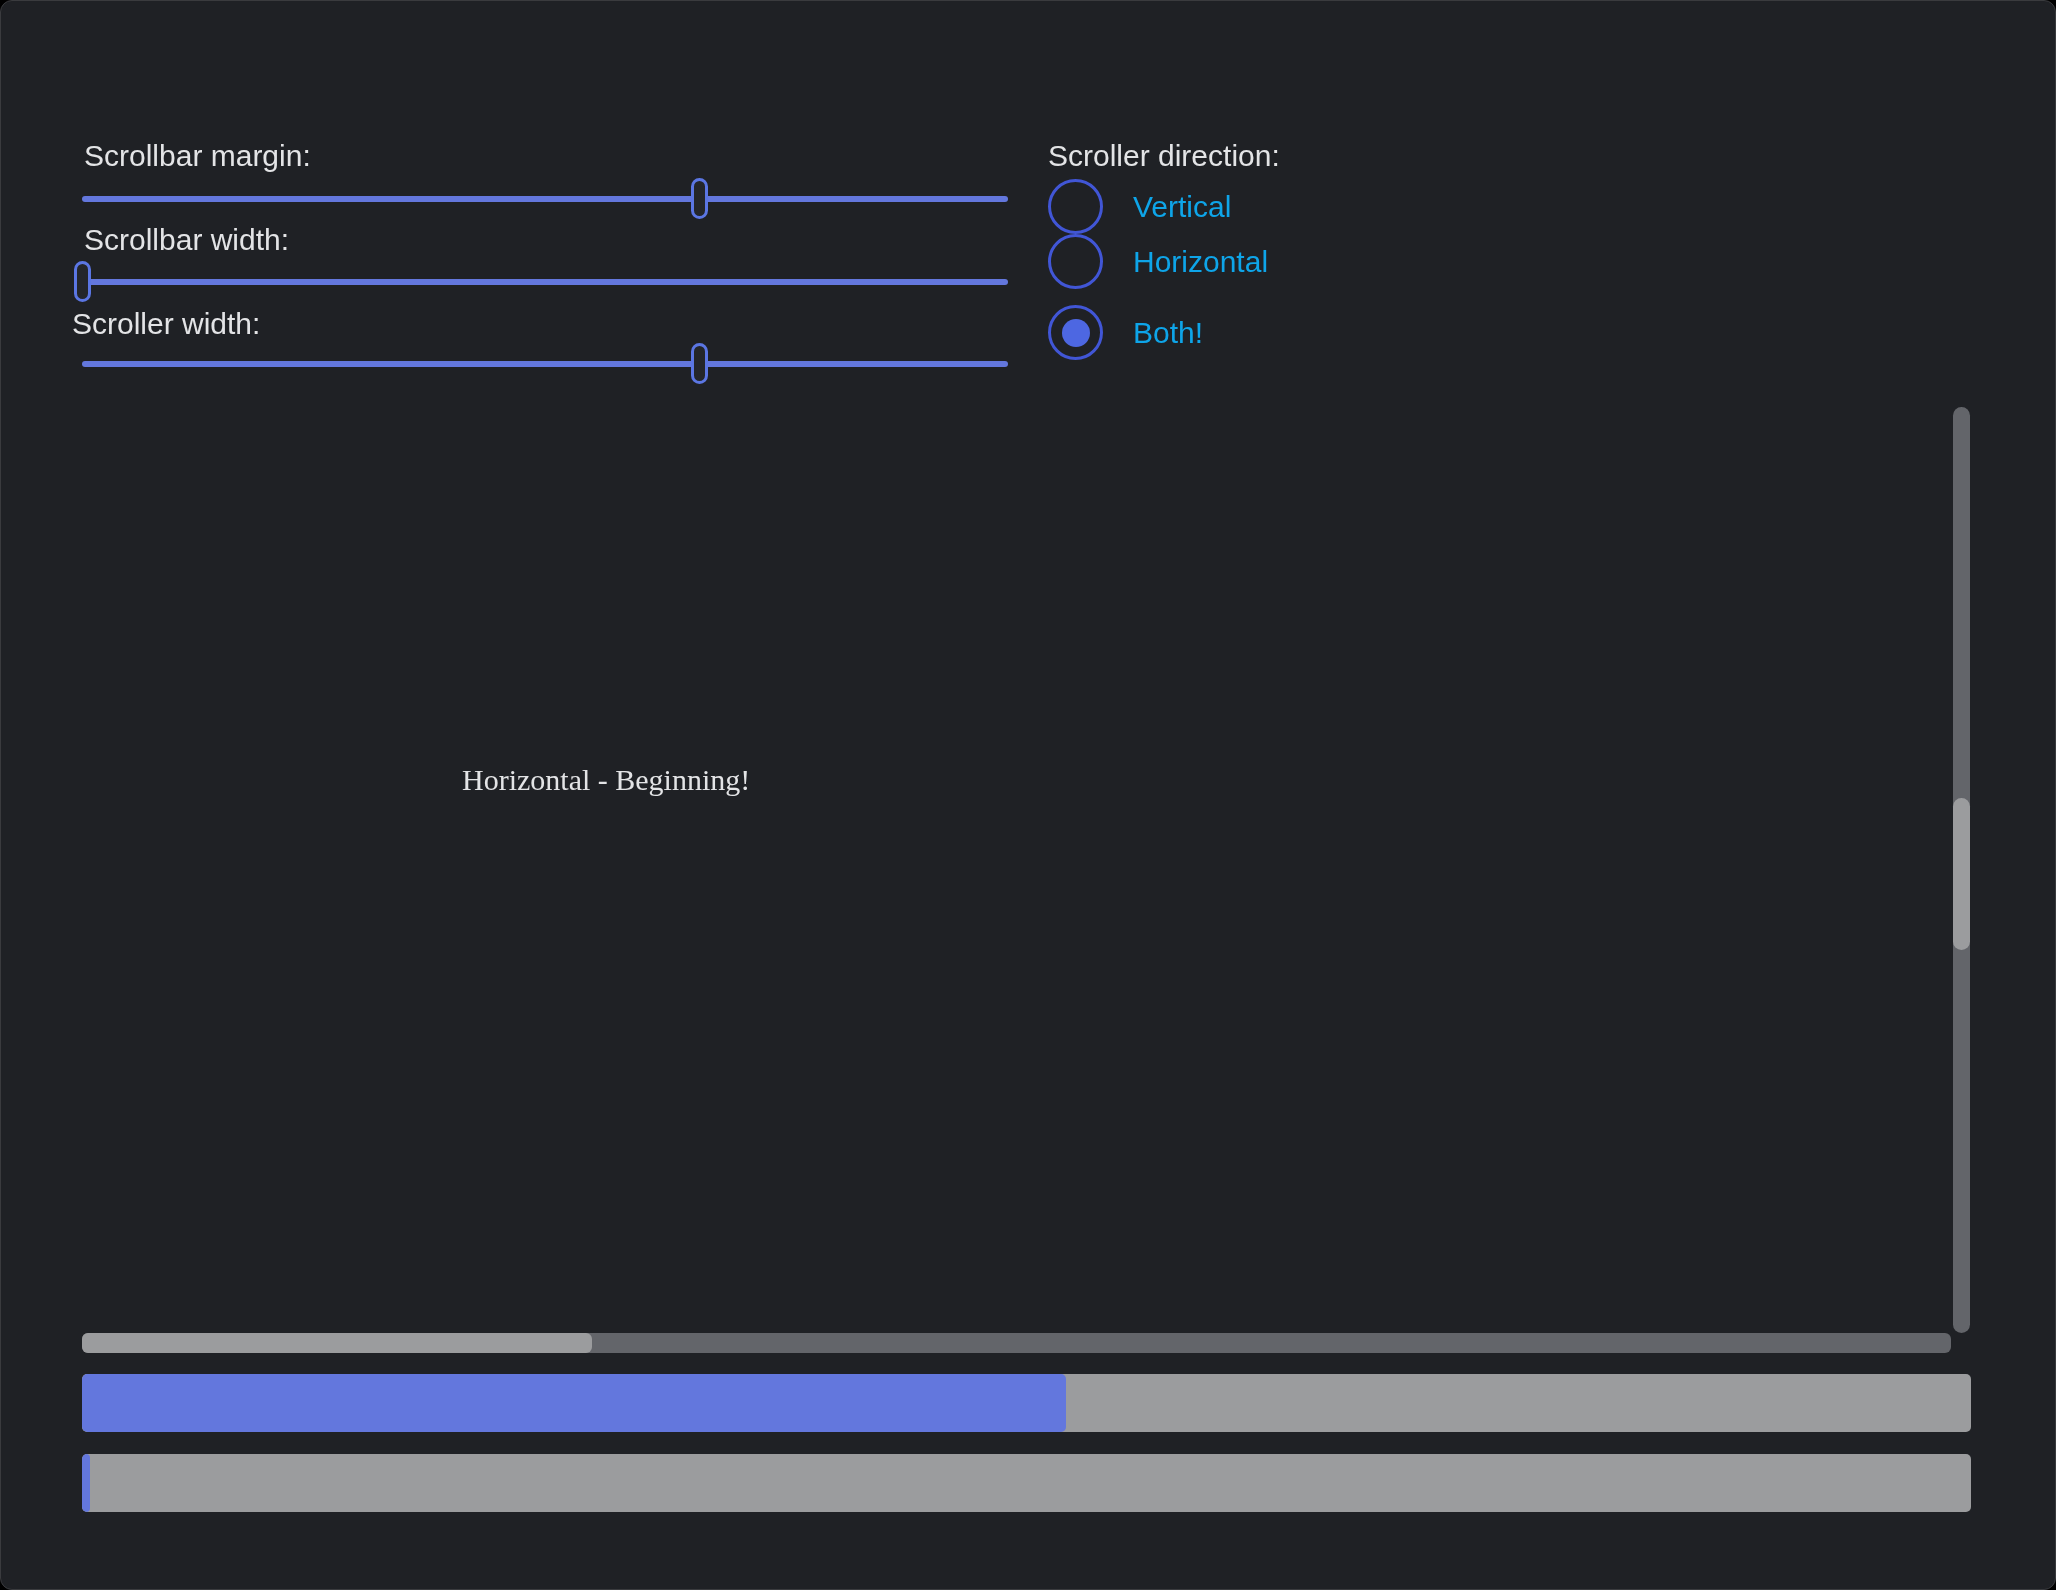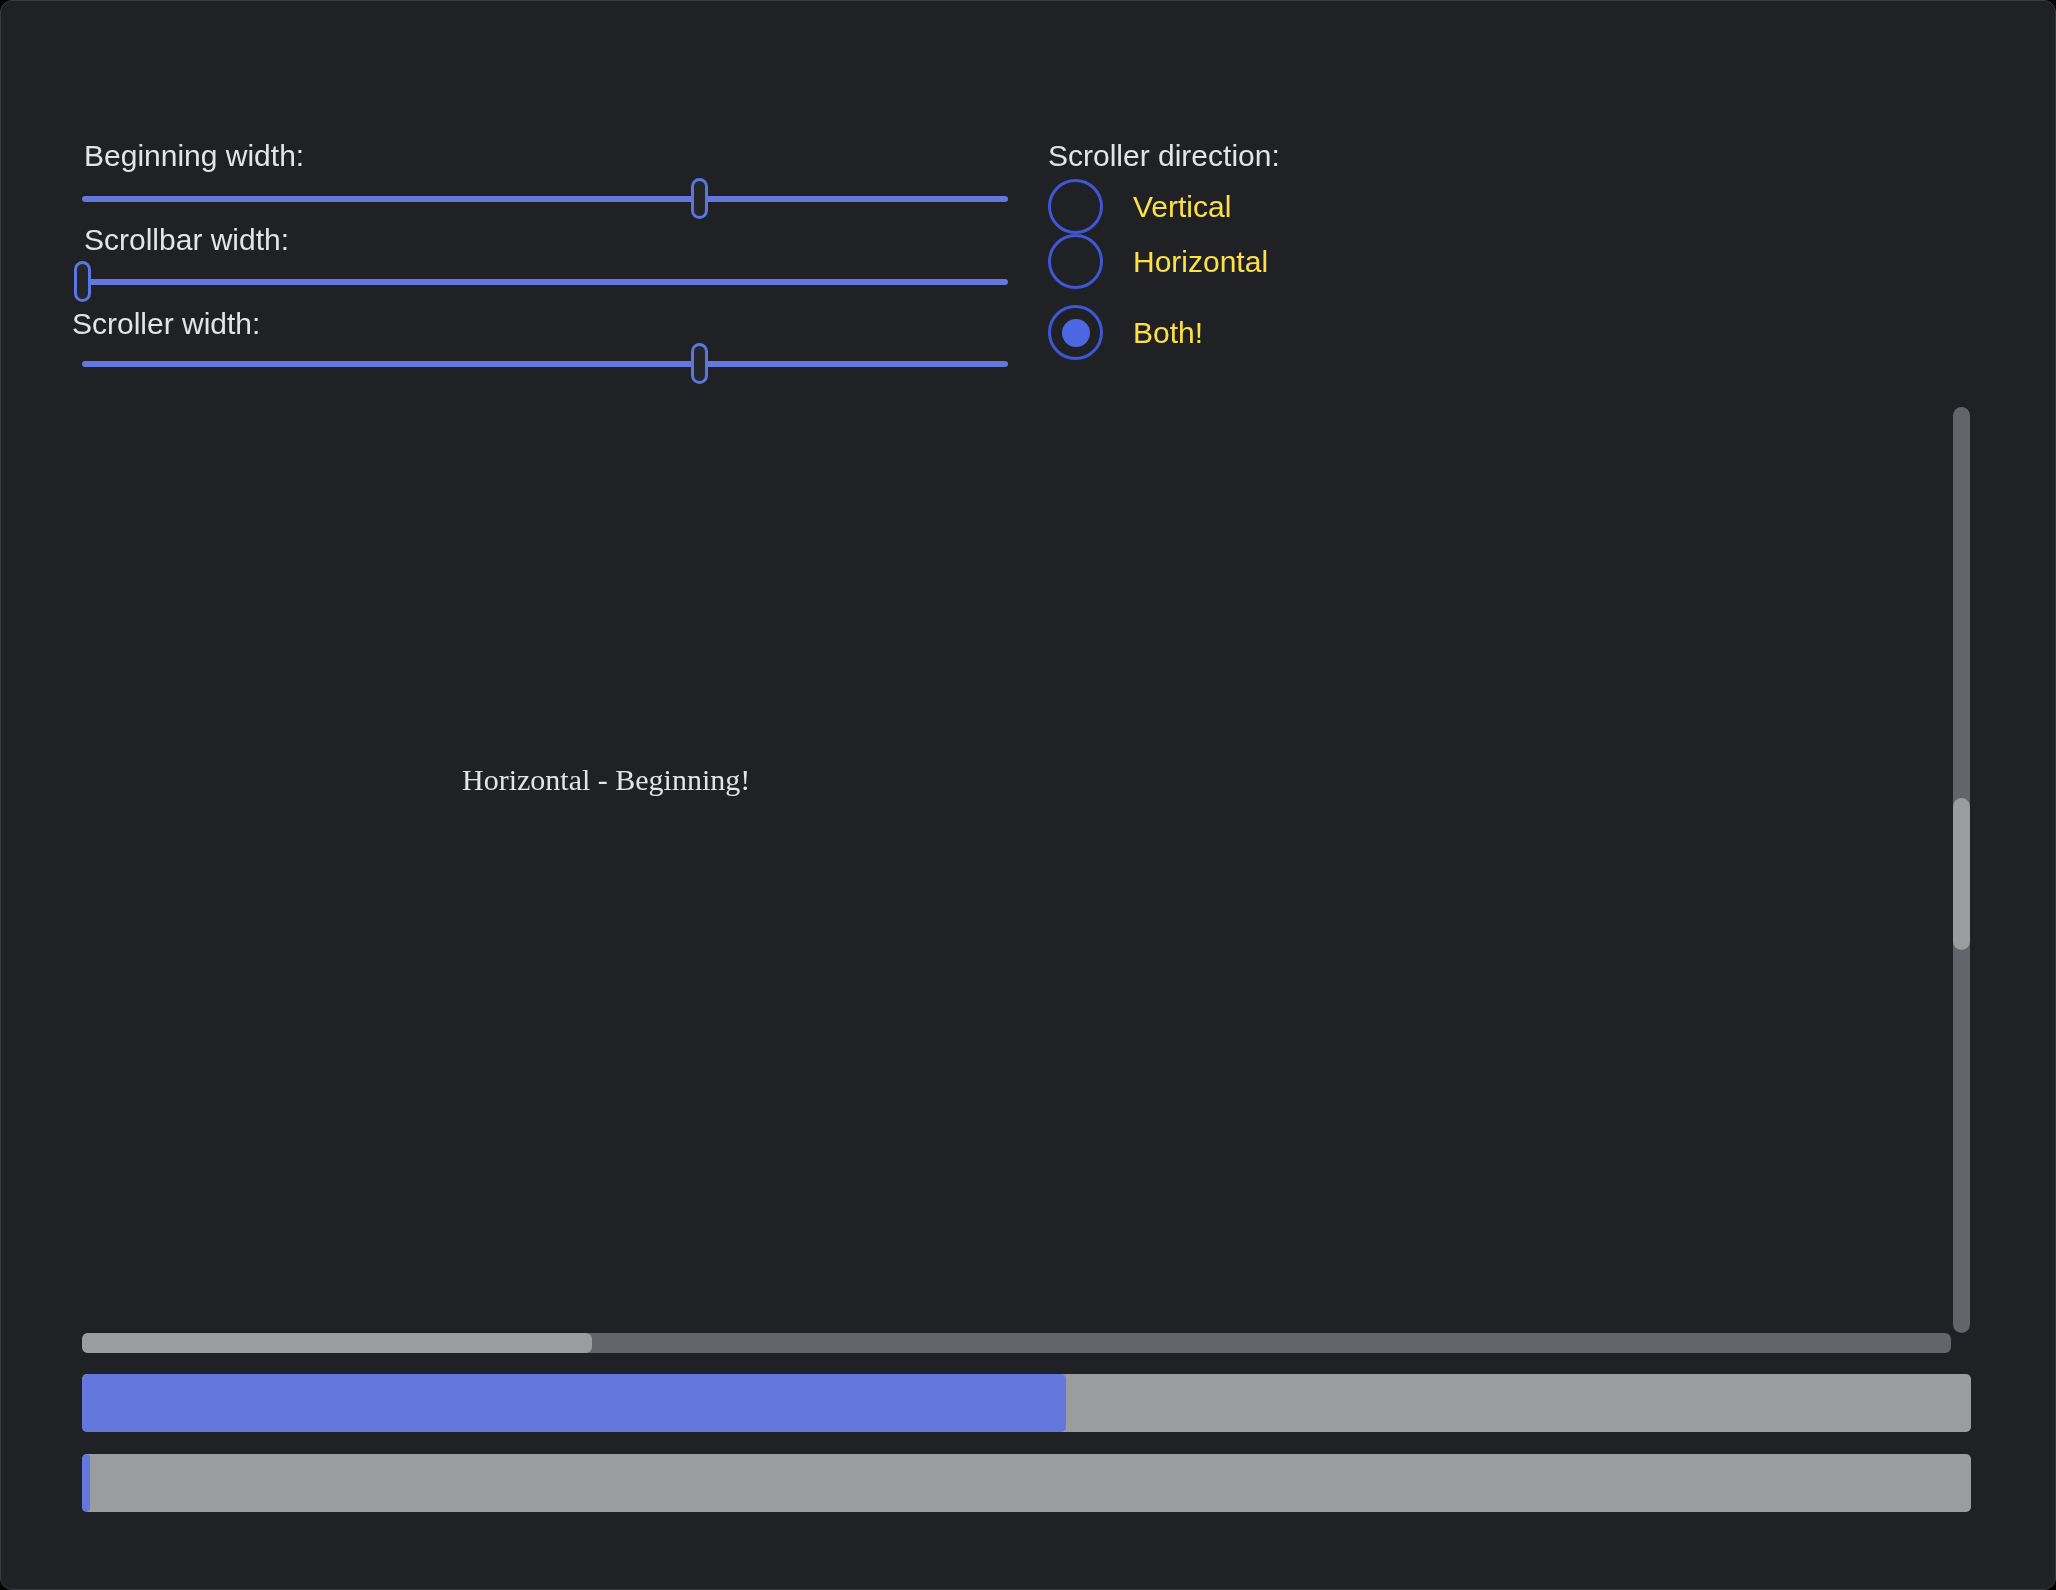--- a/index.html
+++ b/index.html
@@ -28,21 +28,21 @@
   }
   
   .radio-row { position: absolute; left: 1047px; height: 55px; display: flex; align-items: center; }
   .radio-circle {
     width: 55px; height: 55px; border-radius: 50%;
     border: 3px solid #4156d6; background: transparent;
     display: flex; align-items: center; justify-content: center; flex: 0 0 auto;
   }
   .radio-dot { width: 28px; height: 28px; border-radius: 50%; background: #4d67e2; display: none; }
   .radio-row.selected .radio-dot { display: block; }
-  .radio-row .lbl-inline { color: #fde047; font-size: 30px; margin-left: 30px; white-space: nowrap; }
+  .radio-row .lbl-inline { color: #0ea5e9; font-size: 30px; margin-left: 30px; white-space: nowrap; }
   
   .btn {
     position: absolute; left: 142px; top: 741px; width: 240px; height: 77px;
     background: #4657d9; border: none; border-radius: 7px;
     color: #ffffff; font-size: 30px; font-family: inherit; cursor: pointer;
   }
   .status { position: absolute; left: 461px; top: 762px; font-family: Liberation Serif, serif; }
   
   .v-track {
     position: absolute; left: 1952px; top: 406px; width: 17px; height: 926px;
@@ -60,21 +60,21 @@
     background: #9b9c9e; border-radius: 5px; overflow: hidden;
   }
   .progress .fill { height: 100%; background: #6377dd; border-radius: 5px; }
 </style>
 </head>
 <body>
 
 <div class="window">
 
 
-  <div class="lbl" style="left:83px; top:138px;">Beginning width:</div>
+  <div class="lbl" style="left:83px; top:138px;">Scrollbar margin:</div>
   <div class="lbl" style="left:83px; top:222px;">Scrollbar width:</div>
   <div class="lbl" style="left:71px; top:306px;">Scroller width:</div>
 
   <div class="rail" style="top:195px;"></div>
   <div class="rail" style="top:278px;"></div>
   <div class="rail" style="top:360px;"></div>
 
   <div class="handle" style="top: 177px; left: 690px;"></div>
   <div class="handle" style="top: 260px; left: 73px;"></div>
   <div class="handle" style="top: 342px; left: 690px;"></div>

